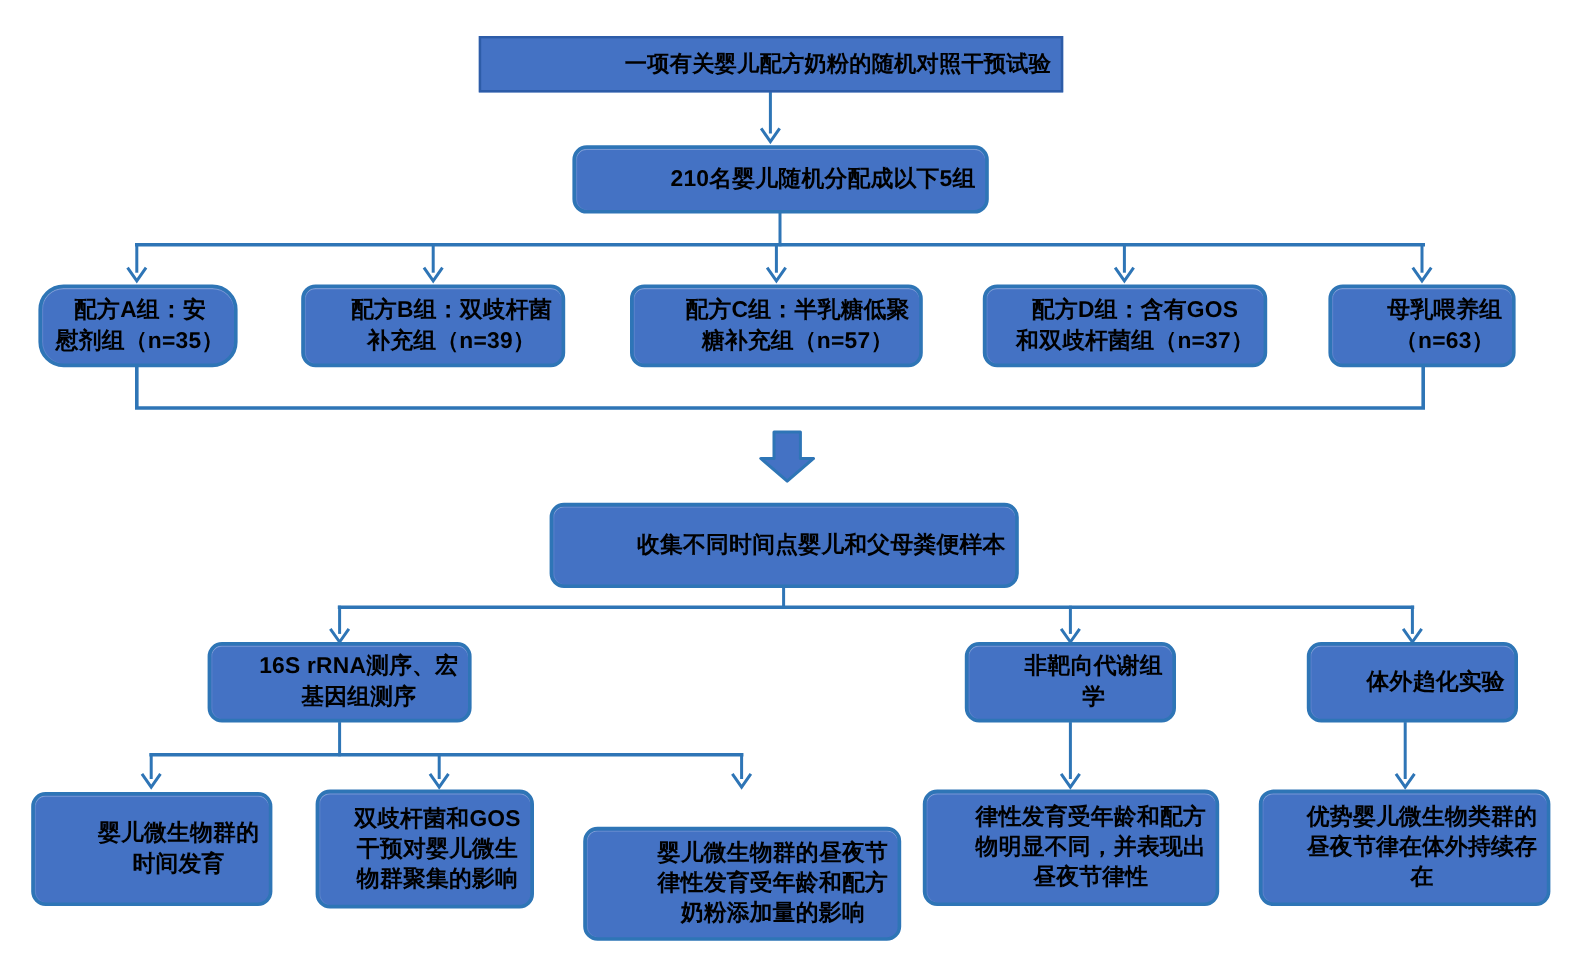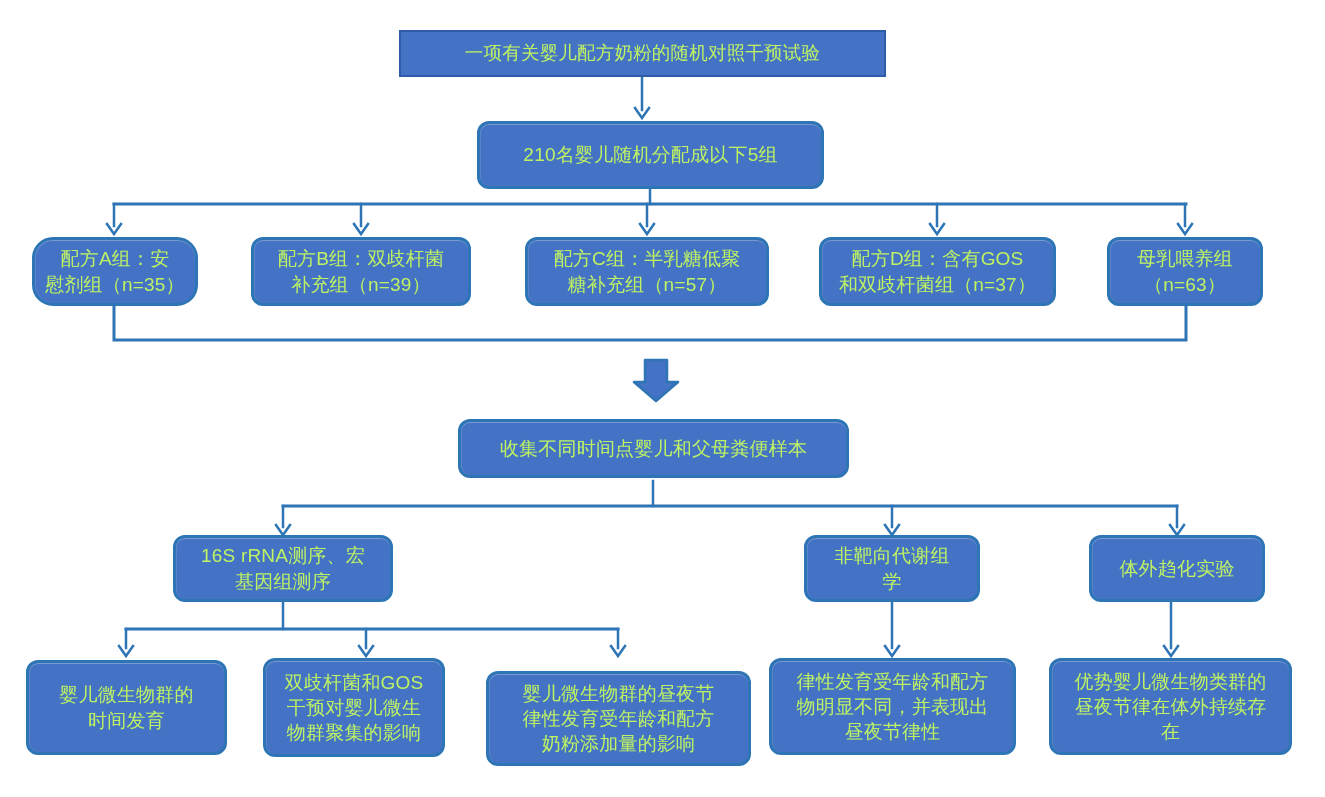--- a/index.html
+++ b/index.html
@@ -23,58 +23,58 @@
     height: 797px;
     z-index: 1;
   }
   .node {
     position: absolute;
     z-index: 2;
     box-sizing: border-box;
     background: #4472C4;
     border: 3px solid #2E75B6;
     border-radius: 12px;
-    color: #bef264;
-    font-weight: normal;
+    color: #000000;
+    font-weight: bold;
     display: flex;
     align-items: center;
-    justify-content: center;
+    justify-content: flex-end;
     text-align: center;
     box-shadow: inset 0 1px 0 rgba(255,255,255,0.28), inset 1px 0 0 rgba(255,255,255,0.12);
     padding: 2px 8px;
   }
   .node--rect {
     border-radius: 0;
     border-width: 2px;
     border-color: #2d5ca8;
     box-shadow: none;
   }
   .node .label {
     white-space: pre-line;
     font-size: 19px;
     line-height: 1.32;
     letter-spacing: 0.2px;
   }
   .node--title .label { font-size: 18.5px; }
 
   
   .n-title        { left: 399px; top: 30px;  width: 487px; height: 47px; }
-  .n-randomize    { left: 477px; top: 121px; width: 347px; height: 68px; }
+  .n-randomize    { left: 477px; top: 121px; width: 347px; height: 57px; }
   .n-group-a      { left: 32px;  top: 237px; width: 166px; height: 69px; border-radius: 21px; }
   .n-group-b      { left: 251px; top: 237px; width: 220px; height: 69px; }
   .n-group-c      { left: 525px; top: 237px; width: 244px; height: 69px; }
   .n-group-d      { left: 819px; top: 237px; width: 237px; height: 69px; }
   .n-group-e      { left: 1107px;top: 237px; width: 156px; height: 69px; }
-  .n-collect      { left: 458px; top: 419px; width: 391px; height: 59px; }
+  .n-collect      { left: 458px; top: 419px; width: 391px; height: 71px; }
   .n-method-16s   { left: 173px; top: 535px; width: 220px; height: 67px; }
   .n-method-metab { left: 804px; top: 535px; width: 176px; height: 67px; }
   .n-method-chemo { left: 1089px;top: 535px; width: 176px; height: 67px; }
   .n-finding-1    { left: 26px;  top: 660px; width: 201px; height: 95px; }
   .n-finding-2    { left: 263px; top: 658px; width: 182px; height: 99px; }
-  .n-finding-3    { left: 486px; top: 671px; width: 265px; height: 95px; }
+  .n-finding-3    { left: 486px; top: 689px; width: 265px; height: 95px; }
   .n-finding-4    { left: 769px; top: 658px; width: 247px; height: 97px; }
   .n-finding-5    { left: 1049px;top: 658px; width: 243px; height: 97px; }
 </style>
 </head>
 <body>
 
 <div class="canvas">
 
   <svg class="connector-layer" viewBox="0 0 1325 797" xmlns="http://www.w3.org/2000/svg">
     <g stroke="#2E75B6" stroke-width="2.5" fill="none" stroke-linecap="square">

